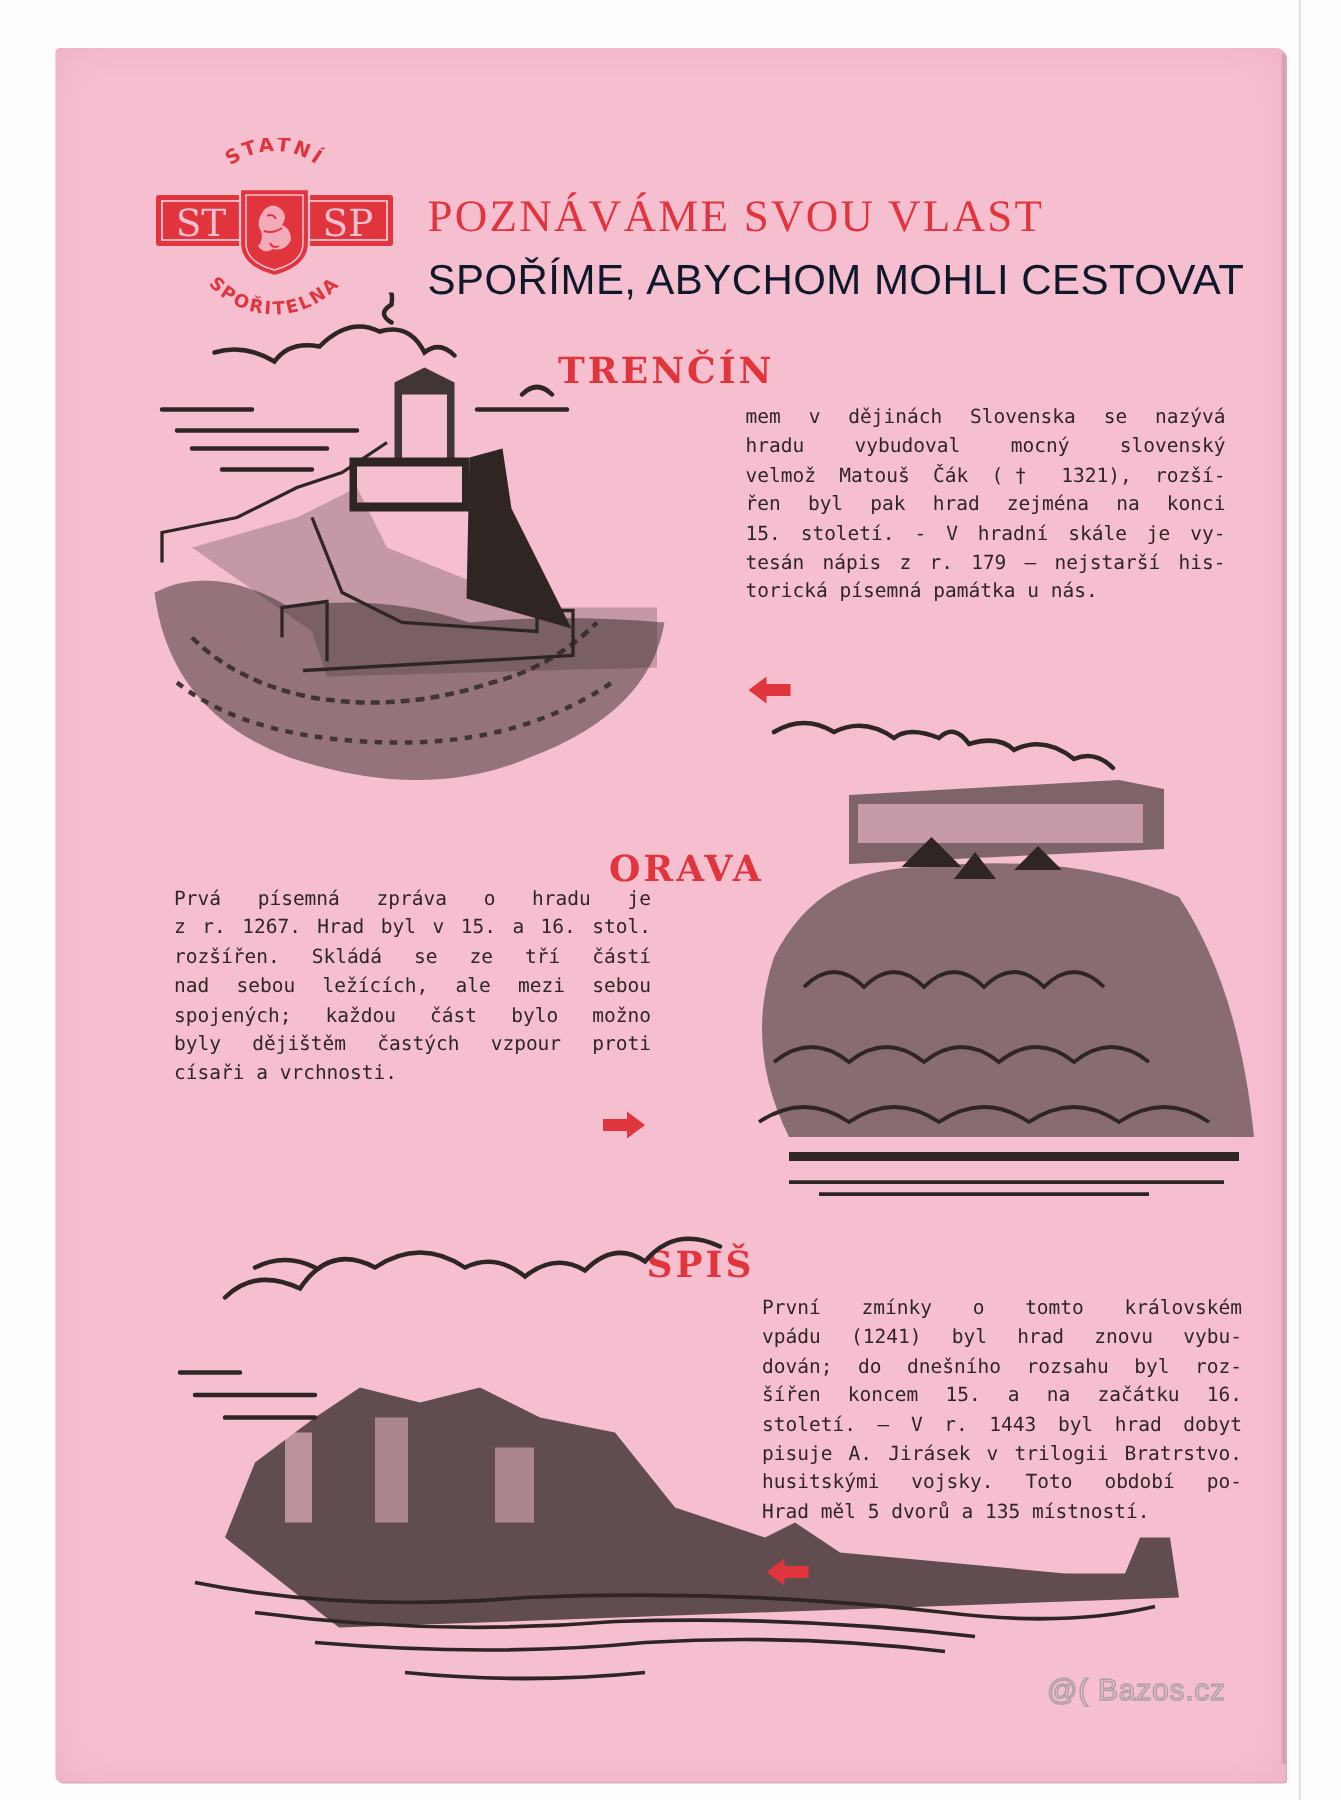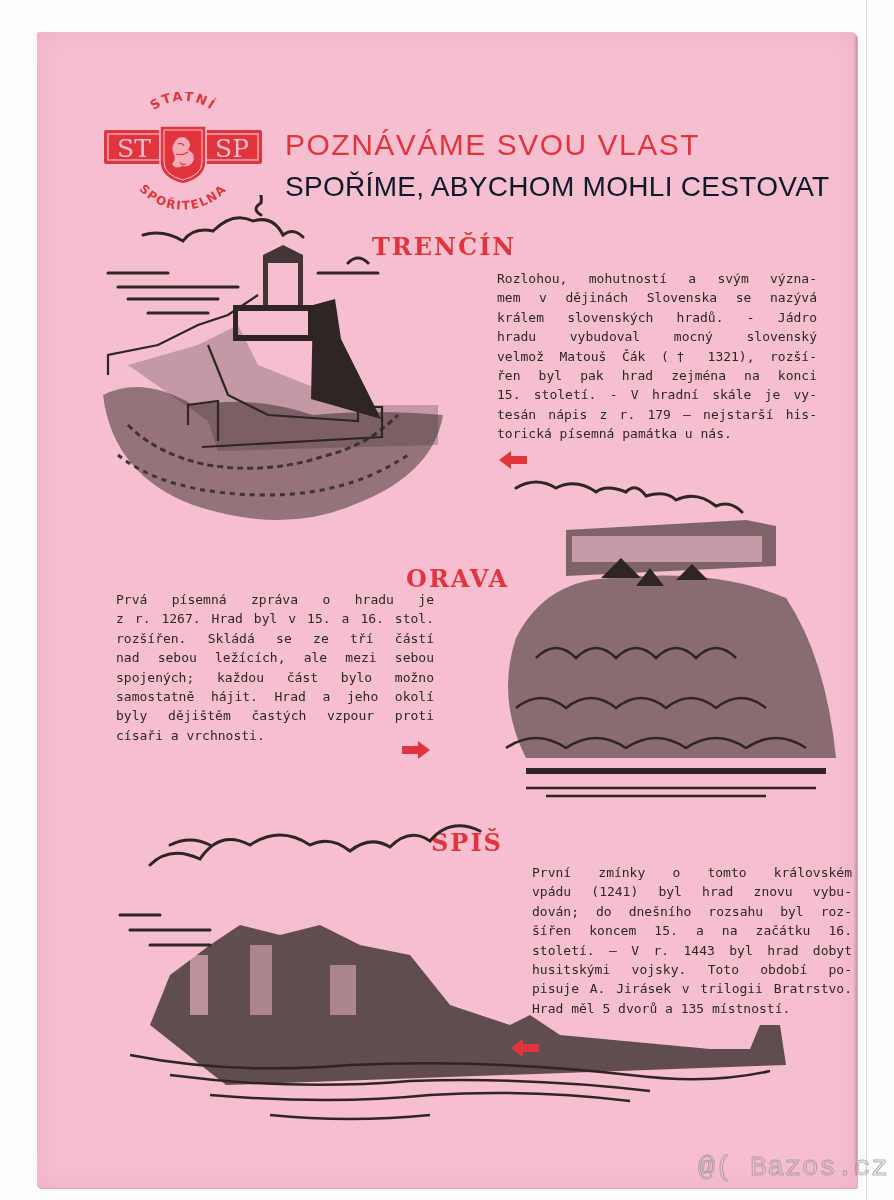--- a/index.html
+++ b/index.html
@@ -24,21 +24,21 @@
   }
 
   
   .logo { position: absolute; left: 98px; top: 92px; width: 170px; height: 120px; }
   .logo svg { width: 170px; height: 120px; }
 
   
   .title {
     position: absolute; left: 285px; top: 128px; width: 530px;
     color: #e1353e; font-size: 30px; letter-spacing: 1.5px;
-    font-family: Liberation Sans, sans-serif; font-weight: normal; white-space: nowrap;
+    font-family: Liberation Serif, serif; font-weight: normal; white-space: nowrap;
   }
   .subtitle {
     position: absolute; left: 285px; top: 171px; width: 530px;
     color: #0f172a; font-size: 28px; letter-spacing: 0.3px;
     font-family: Liberation Sans, sans-serif; white-space: nowrap;
   }
   .heading {
     position: absolute; color: #e1353e; font-size: 24px; letter-spacing: 2px;
     font-family: "DejaVu Serif", serif; font-weight: bold; white-space: nowrap;
   }
@@ -48,31 +48,31 @@
 
   .para {
     position: absolute; color: #2f2624;
     font-family: "DejaVu Sans Mono", monospace; font-size: 13px; line-height: 19.4px;
     text-align: justify; text-align-last: left;
   }
   .para .line { display: block; white-space: nowrap; text-align: justify; text-align-last: justify; }
   .para .line.last { text-align-last: left; }
   .p-trencin { left: 497px; top: 269px; width: 320px; }
   .p-orava   { left: 116px; top: 590px; width: 318px; }
-  .p-spis    { left: 508px; top: 863px; width: 320px; margin-left: 24px; }
+  .p-spis    { left: 508px; top: 863px; width: 320px; }
 
   .arrow { position: absolute; }
   .arrow svg { display: block; }
 
   .illus { position: absolute; }
   .illus svg { display: block; }
 
   .watermark {
-    position: absolute; left: 698px; top: 1152px; white-space: nowrap;
-    font-family: Liberation Mono, monospace; font-size: 28px; letter-spacing: 0.5px;
+    position: absolute; left: 698px; top: 1116px; white-space: nowrap;
+    font-family: Liberation Sans, sans-serif; font-size: 20px; letter-spacing: 0.5px;
     color: transparent; -webkit-text-stroke: 1px rgba(150,150,150,0.75);
   }
 </style>
 </head>
 <body>
 
 <div class="scan-line"></div>
 
 <div class="card"></div>
 <div class="card-edge-right"></div>
@@ -128,23 +128,21 @@
     </g>
     <g fill="#2f2624" opacity="0.9">
       <path d="M 15 200 q 40 -20 90 10 q 60 -10 120 10 q 60 -6 130 0 q -10 60 -90 90 q -70 30 -160 0 q -80 -30 -90 -110 z" opacity="0.55"></path>
       <path d="M 40 230 q 30 30 80 40 q 60 10 120 -10 q 40 -10 70 -40" fill="none" stroke="#2f2624" stroke-width="3" stroke-dasharray="6 4"></path>
       <path d="M 30 260 q 50 40 150 40 q 80 0 140 -40" fill="none" stroke="#2f2624" stroke-width="3" stroke-dasharray="5 5"></path>
     </g>
   </svg>
 </div>
 
 <div class="para p-trencin">
-  <span class="line">Rozlohou, mohutností a svým význa-</span>
   <span class="line">mem v dějinách Slovenska se nazývá</span>
-  <span class="line">králem slovenských hradů. - Jádro</span>
   <span class="line">hradu vybudoval mocný slovenský</span>
   <span class="line">velmož Matouš Čák († 1321), rozší-</span>
   <span class="line">řen byl pak hrad zejména na konci</span>
   <span class="line">15. století. - V hradní skále je vy-</span>
   <span class="line">tesán nápis z r. 179 — nejstarší his-</span>
   <span class="line last">torická písemná památka u nás.</span>
 </div>
 
 <div class="arrow" style="left:499px; top:450px;">
   <svg width="30" height="20" viewBox="0 0 30 20">
@@ -174,21 +172,20 @@
     </g>
   </svg>
 </div>
 
 <div class="para p-orava">
   <span class="line">Prvá písemná zpráva o hradu je</span>
   <span class="line">z r. 1267. Hrad byl v 15. a 16. stol.</span>
   <span class="line">rozšířen. Skládá se ze tří částí</span>
   <span class="line">nad sebou ležících, ale mezi sebou</span>
   <span class="line">spojených; každou část bylo možno</span>
-  <span class="line">samostatně hájit. Hrad a jeho okolí</span>
   <span class="line">byly dějištěm častých vzpour proti</span>
   <span class="line last">císaři a vrchnosti.</span>
 </div>
 
 <div class="arrow" style="left:400px; top:740px;">
   <svg width="30" height="20" viewBox="0 0 30 20">
       <path d="M 30 10 L 18 1 L 18 6 L 2 6 L 2 14 L 18 14 L 18 19 Z" fill="#e1353e"></path>
     </svg>
 </div>
 
@@ -215,22 +212,22 @@
     </g>
   </svg>
 </div>
 
 <div class="para p-spis">
   <span class="line">První zmínky o tomto královském</span>
   <span class="line">vpádu (1241) byl hrad znovu vybu-</span>
   <span class="line">dován; do dnešního rozsahu byl roz-</span>
   <span class="line">šířen koncem 15. a na začátku 16.</span>
   <span class="line">století. — V r. 1443 byl hrad dobyt</span>
+  <span class="line">pisuje A. Jirásek v trilogii Bratrstvo.</span>
   <span class="line">husitskými vojsky. Toto období po-</span>
-  <span class="line">pisuje A. Jirásek v trilogii Bratrstvo.</span>
   <span class="line last">Hrad měl 5 dvorů a 135 místností.</span>
 </div>
 
 <div class="arrow" style="left:511px; top:1038px;">
   <svg width="30" height="20" viewBox="0 0 30 20">
       <path d="M 0 10 L 12 1 L 12 6 L 28 6 L 28 14 L 12 14 L 12 19 Z" fill="#e1353e"></path>
     </svg>
 </div>
 
 <div class="watermark">@( Bazos.cz</div>

